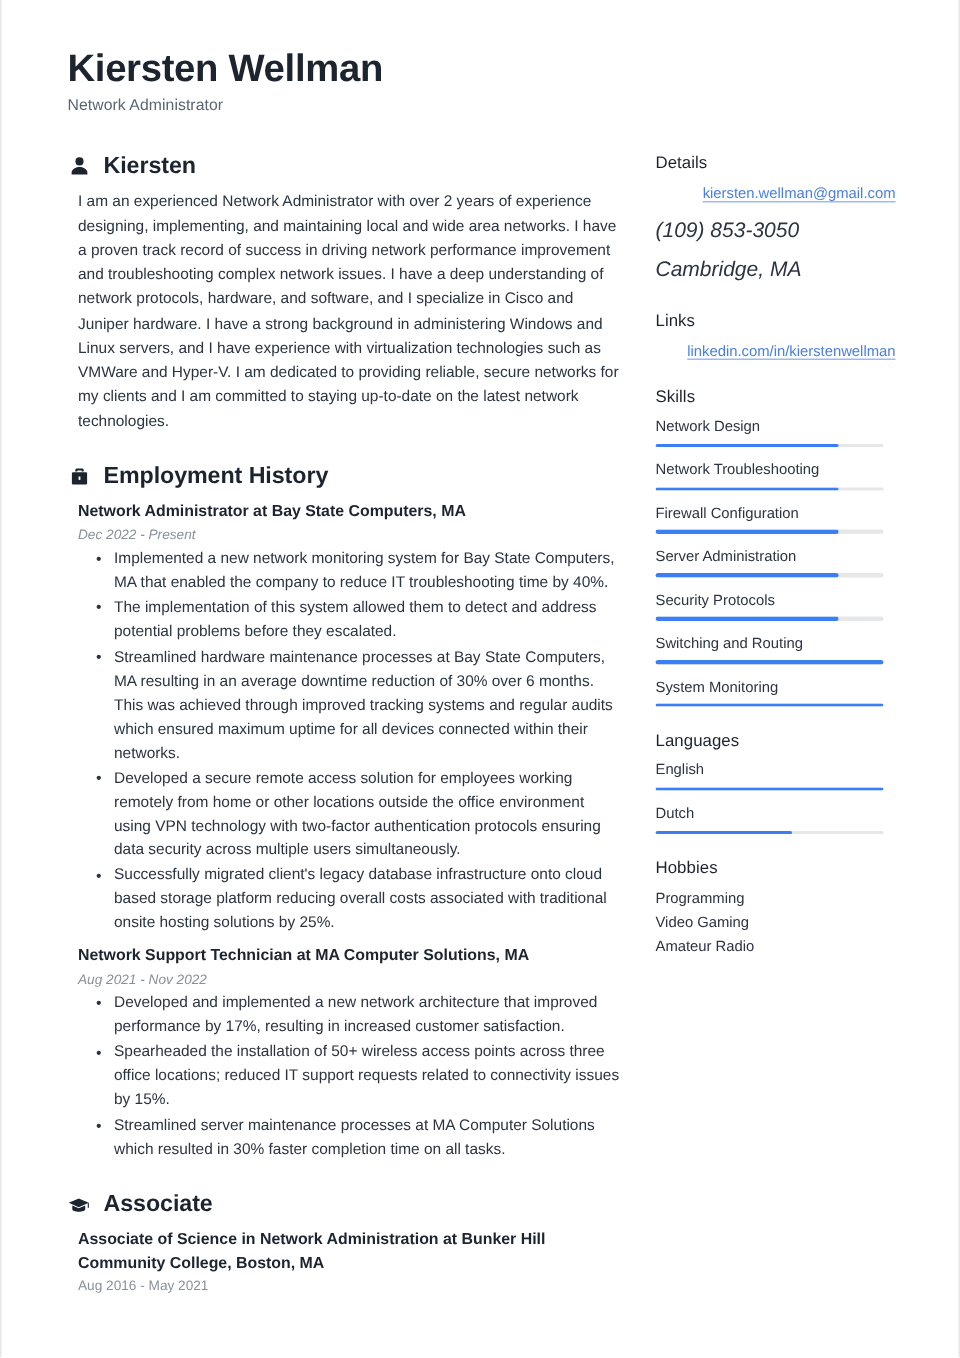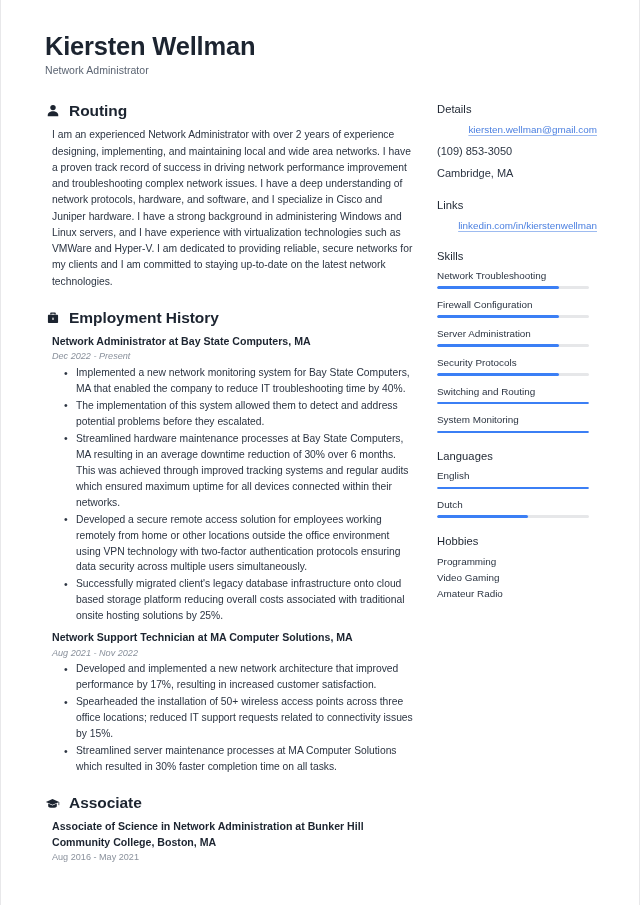--- a/index.html
+++ b/index.html
@@ -132,24 +132,25 @@
   
   .side-sec { margin-bottom: 17px; }
   .side-head {
     font-size: 11.2px;
     font-weight: 400;
     color: #1c2430;
     margin: 0 0 7px 0;
     letter-spacing: 0.05px;
   }
   .side-line {
-    font-size: 11px;
+    font-size: 14px;
     color: #2b3442;
     line-height: 1.55;
     margin-bottom: 5px;
+    font-style: italic;
   }
   .side-link {
     font-size: 9.9px;
     color: #4a7fe0;
     text-decoration: underline;
     text-decoration-color: #9dbbf0;
     text-underline-offset: 1.5px;
     line-height: 1.55;
     margin-bottom: 5px;
     display: block;
@@ -199,21 +200,21 @@
     <div class="main-col">
 
       <div class="sec">
         <div class="sec-head">
           <span class="ico">
             <svg width="14" height="14" viewBox="0 0 16 16" fill="#1c2430">
               <circle cx="8" cy="4.1" r="3.1"></circle>
               <path d="M8 8.3c-3.3 0-6 1.9-6 4.2V14h12v-1.5c0-2.3-2.7-4.2-6-4.2z"></path>
             </svg>
           </span>
-          <span class="sec-title">Routing</span>
+          <span class="sec-title">Kiersten</span>
         </div>
         <div class="sec-body">
           <p class="para">I am an experienced Network Administrator with over 2 years of experience designing, implementing, and maintaining local and wide area networks. I have a proven track record of success in driving network performance improvement and troubleshooting complex network issues. I have a deep understanding of network protocols, hardware, and software, and I specialize in Cisco and Juniper hardware. I have a strong background in administering Windows and Linux servers, and I have experience with virtualization technologies such as VMWare and Hyper-V. I am dedicated to providing reliable, secure networks for my clients and I am committed to staying up-to-date on the latest network technologies.</p>
         </div>
       </div>
 
       <div class="sec">
         <div class="sec-head">
           <span class="ico">
             <svg width="14" height="14" viewBox="0 0 16 16" fill="#1c2430">
@@ -285,20 +286,26 @@
 
       <div class="side-sec">
         <div class="side-head">Links</div>
         <a class="side-link" href="#">linkedin.com/in/kierstenwellman</a>
       </div>
 
       <div class="side-sec">
         <div class="side-head">Skills</div>
 
         <div class="rate-item">
+          <div class="rate-label">Network Design</div>
+          <div class="rate-track">
+            <div class="rate-fill" style="width: 80%;"></div>
+          </div>
+        </div>
+        <div class="rate-item">
           <div class="rate-label">Network Troubleshooting</div>
           <div class="rate-track">
             <div class="rate-fill" style="width: 80%;"></div>
           </div>
         </div>
         <div class="rate-item">
           <div class="rate-label">Firewall Configuration</div>
           <div class="rate-track">
             <div class="rate-fill" style="width: 80%;"></div>
           </div>

